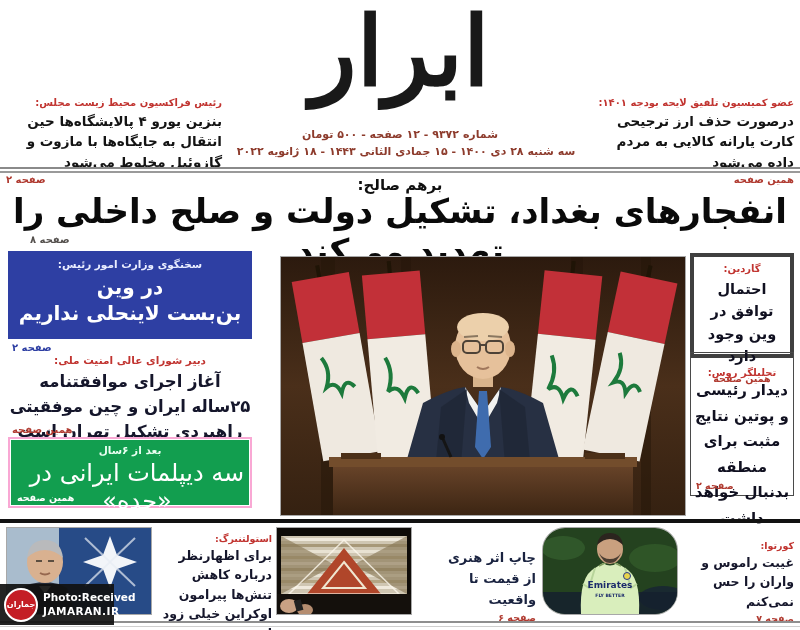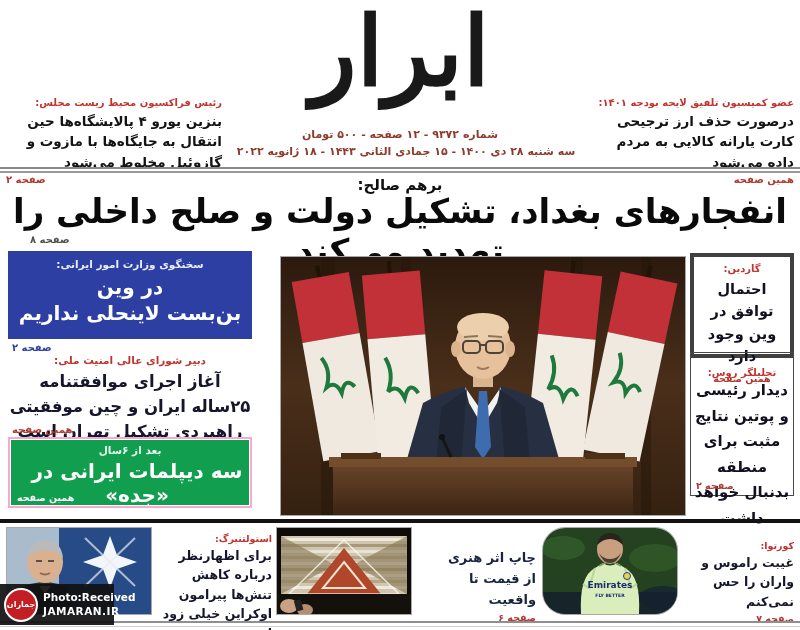--- a/index.html
+++ b/index.html
@@ -33,21 +33,21 @@
   .bb1{font-size:20px;font-weight:bold;margin-top:5px;}
   .bb2{font-size:20px;font-weight:bold;margin-top:2px;}
   .bluepage{left:12px;top:342px;font-size:10px;font-weight:bold;color:#2e3fa3;}
   .whitebox{left:8px;top:354px;width:244px;text-align:center;}
   .wbk{font-size:10.5px;font-weight:bold;color:#c13430;}
   .wbt{font-size:16.5px;font-weight:bold;color:#15162b;line-height:1.5;margin-top:4px;}
   .whitepage{left:12px;top:424px;font-size:10px;font-weight:bold;color:#b03a30;}
   .greenbox{left:8px;top:437px;width:244px;height:71px;background:#129e4f;border:2px solid #f9a8d4;
             box-shadow:inset 0 0 0 1px #ffffff;color:#fff;text-align:center;box-sizing:border-box;padding-top:5px;}
   .gbk{font-size:10.5px;font-weight:bold;color:#eafff2;}
-  .gb1{font-size:20px;font-weight:bold;margin-top:3px;margin-left:14px;}
+  .gb1{font-size:24px;font-weight:normal;margin-top:3px;margin-left:14px;}
   .gb2{font-size:17px;font-weight:bold;margin-top:1px;}
   .greenpage{position:absolute;left:7px;bottom:3px;font-size:9.5px;font-weight:bold;color:#ffffff;}
   
   .rbox1{left:690px;top:253px;width:104px;height:105px;border:4px solid #404040;text-align:center;
          box-sizing:border-box;padding:6px 3px 0 3px;}
   .rbox2{left:690px;top:352px;width:104px;height:144px;border:1px solid #4a4a4a;text-align:center;
          box-sizing:border-box;padding:14px 3px 0 3px;}
   .rk{font-size:10px;font-weight:bold;color:#c13430;}
   .rt1{font-size:14.5px;font-weight:bold;color:#101020;line-height:1.55;margin-top:4px;}
   .rt2{font-size:15px;font-weight:bold;color:#101020;line-height:1.7;}
@@ -99,21 +99,21 @@
     <div class="cp" style="text-align:right;">همین صفحه</div>
   </div>
 
   <div class="abs toprule"></div>
 
   <div class="abs leadk rtl">برهم صالح:</div>
   <div class="abs leadh rtl">انفجارهای بغداد، تشکیل دولت و صلح داخلی را تهدید می‌کند</div>
   <div class="abs leadp rtl">صفحه ۸</div>
 
   <div class="abs bluebox rtl">
-    <div class="bbk">سخنگوی وزارت امور ایرانی:</div>
+    <div class="bbk">سخنگوی وزارت امور رئیس:</div>
     <div class="bb1">در وین</div>
     <div class="bb2">بن‌بست لاینحلی نداریم</div>
   </div>
   <div class="abs bluepage rtl">صفحه ۲</div>
 
   <div class="abs whitebox rtl">
     <div class="wbk">دبیر شورای عالی امنیت ملی:</div>
     <div class="wbt">آغاز اجرای موافقتنامه ۲۵ساله ایران و چین موفقیتی راهبردی تشکیل تهران است</div>
   </div>
   <div class="abs whitepage rtl">همین صفحه</div>

